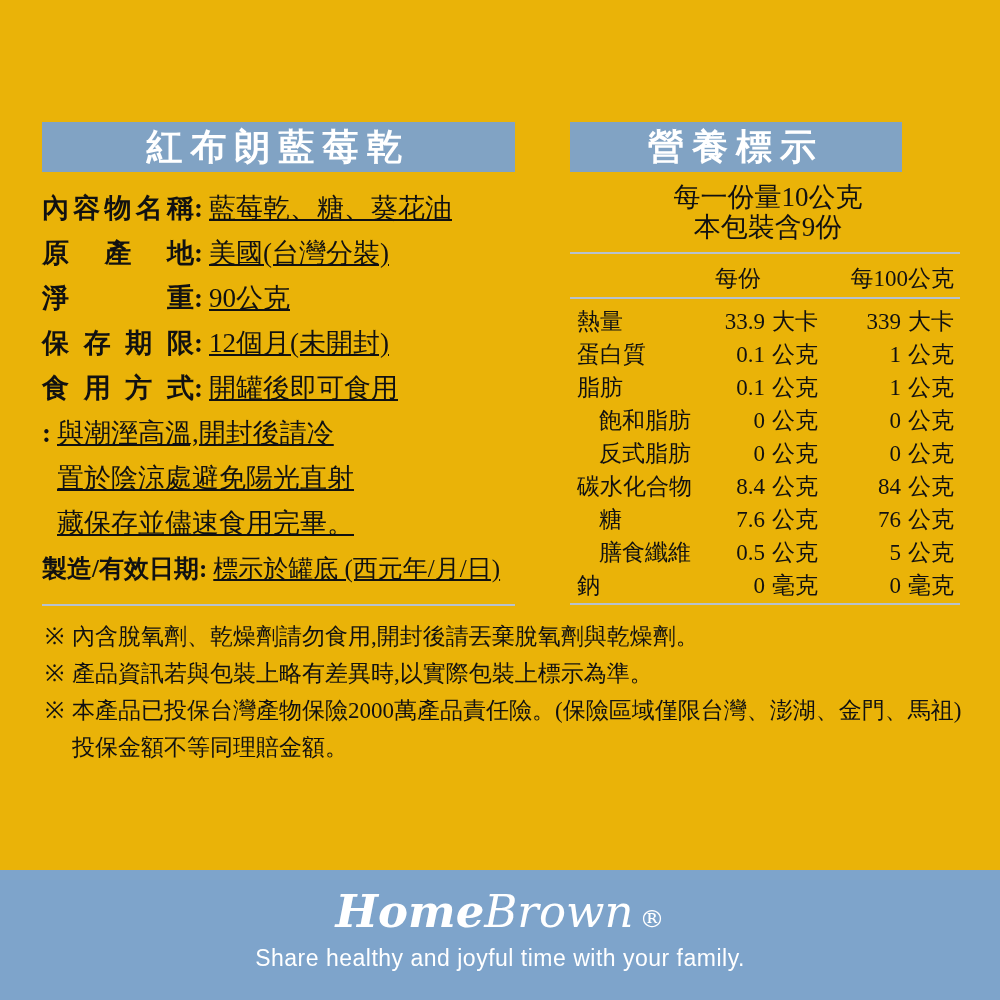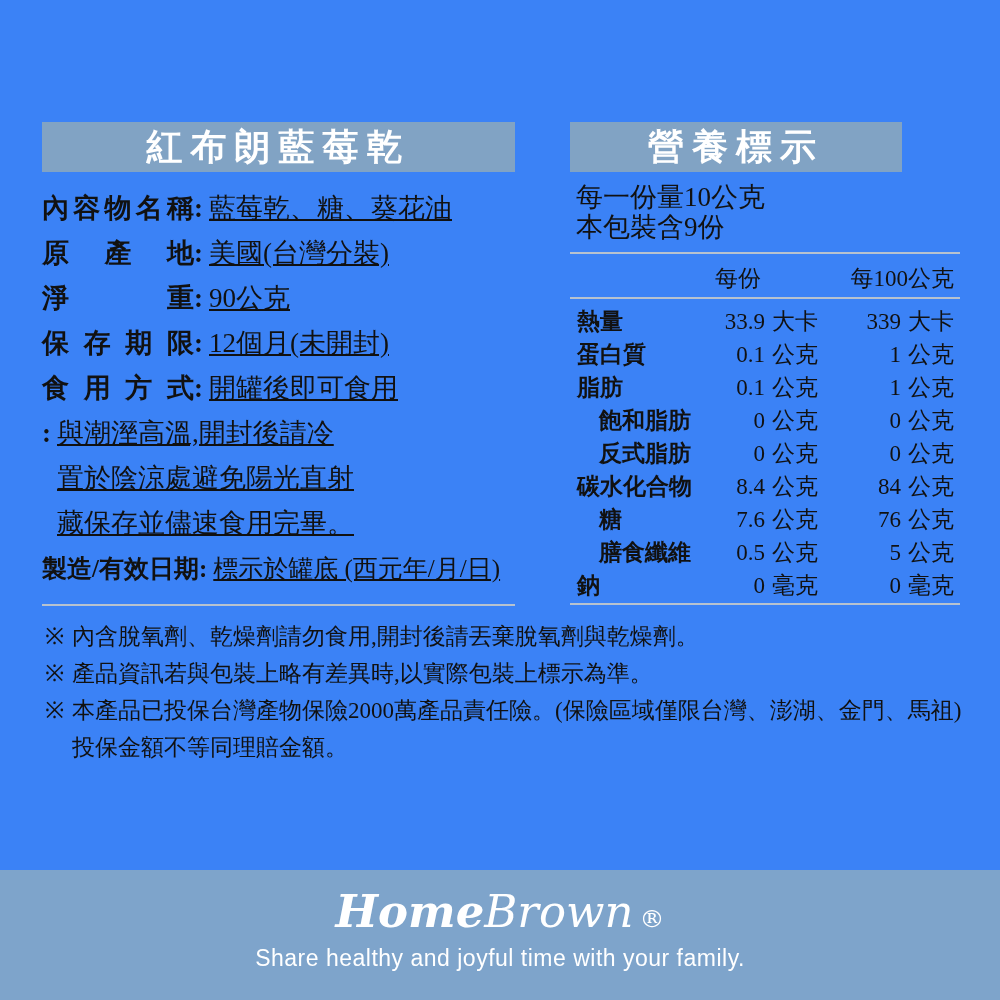--- a/index.html
+++ b/index.html
@@ -1,19 +1,19 @@
 <!DOCTYPE html>
 <html><head>
 <meta charset="utf-8">
 <style>
   html,body{margin:0;padding:0;background:#ffffff;}
   .page{
     position:relative;
     width:1000px;height:1000px;
-    background:#3b82f6;
+    background:#eab308;
     font-family:"Liberation Serif","DejaVu Serif",serif;
     color:#111;
     overflow:hidden;
   }
 
   
   .bar{
     position:absolute;top:122px;height:50px;
     background:#81a3c4;
     color:#ffffff;
@@ -42,40 +42,40 @@
   
   .rule{position:absolute;height:2px;background:#b7c2cf;}
   .rule-left-bottom{left:42px;top:604px;width:473px;}
   .rule-right-1{left:570px;top:252px;width:390px;}
   .rule-right-2{left:570px;top:297px;width:390px;}
   .rule-right-3{left:570px;top:603px;width:390px;}
 
   
   .serving-lines{
     position:absolute;left:576px;top:182px;width:384px;
-    font-size:27px;line-height:30px;
+    font-size:27px;line-height:30px;text-align:center;
   }
   .ntable-head{
     position:absolute;left:570px;top:258px;width:390px;height:40px;
     display:grid;grid-template-columns:1fr 50px 46px 76px 46px;
     column-gap:7px;box-sizing:border-box;padding:0 6px 0 7px;
     font-size:23px;align-items:center;
   }
   .head-serving{grid-column:2 / span 2;text-align:left;}
   .head-100g{grid-column:4 / span 2;text-align:right;}
   .ntable{
     position:absolute;left:570px;top:305px;width:390px;
     font-size:23px;
   }
   .nrow{
     display:grid;grid-template-columns:1fr 50px 46px 76px 46px;
     column-gap:7px;box-sizing:border-box;padding:0 6px 0 7px;
     height:33px;align-items:center;
   }
-  .nname{text-align:left;font-weight:bold;}
+  .nname{text-align:left;}
   .nname.indent{padding-left:22px;}
   .nval{text-align:right;}
   .nunit{text-align:left;}
 
   
   .notes{
     position:absolute;left:45px;top:618px;width:930px;
     font-size:23px;line-height:37px;
   }
   .note{display:flex;align-items:flex-start;}

